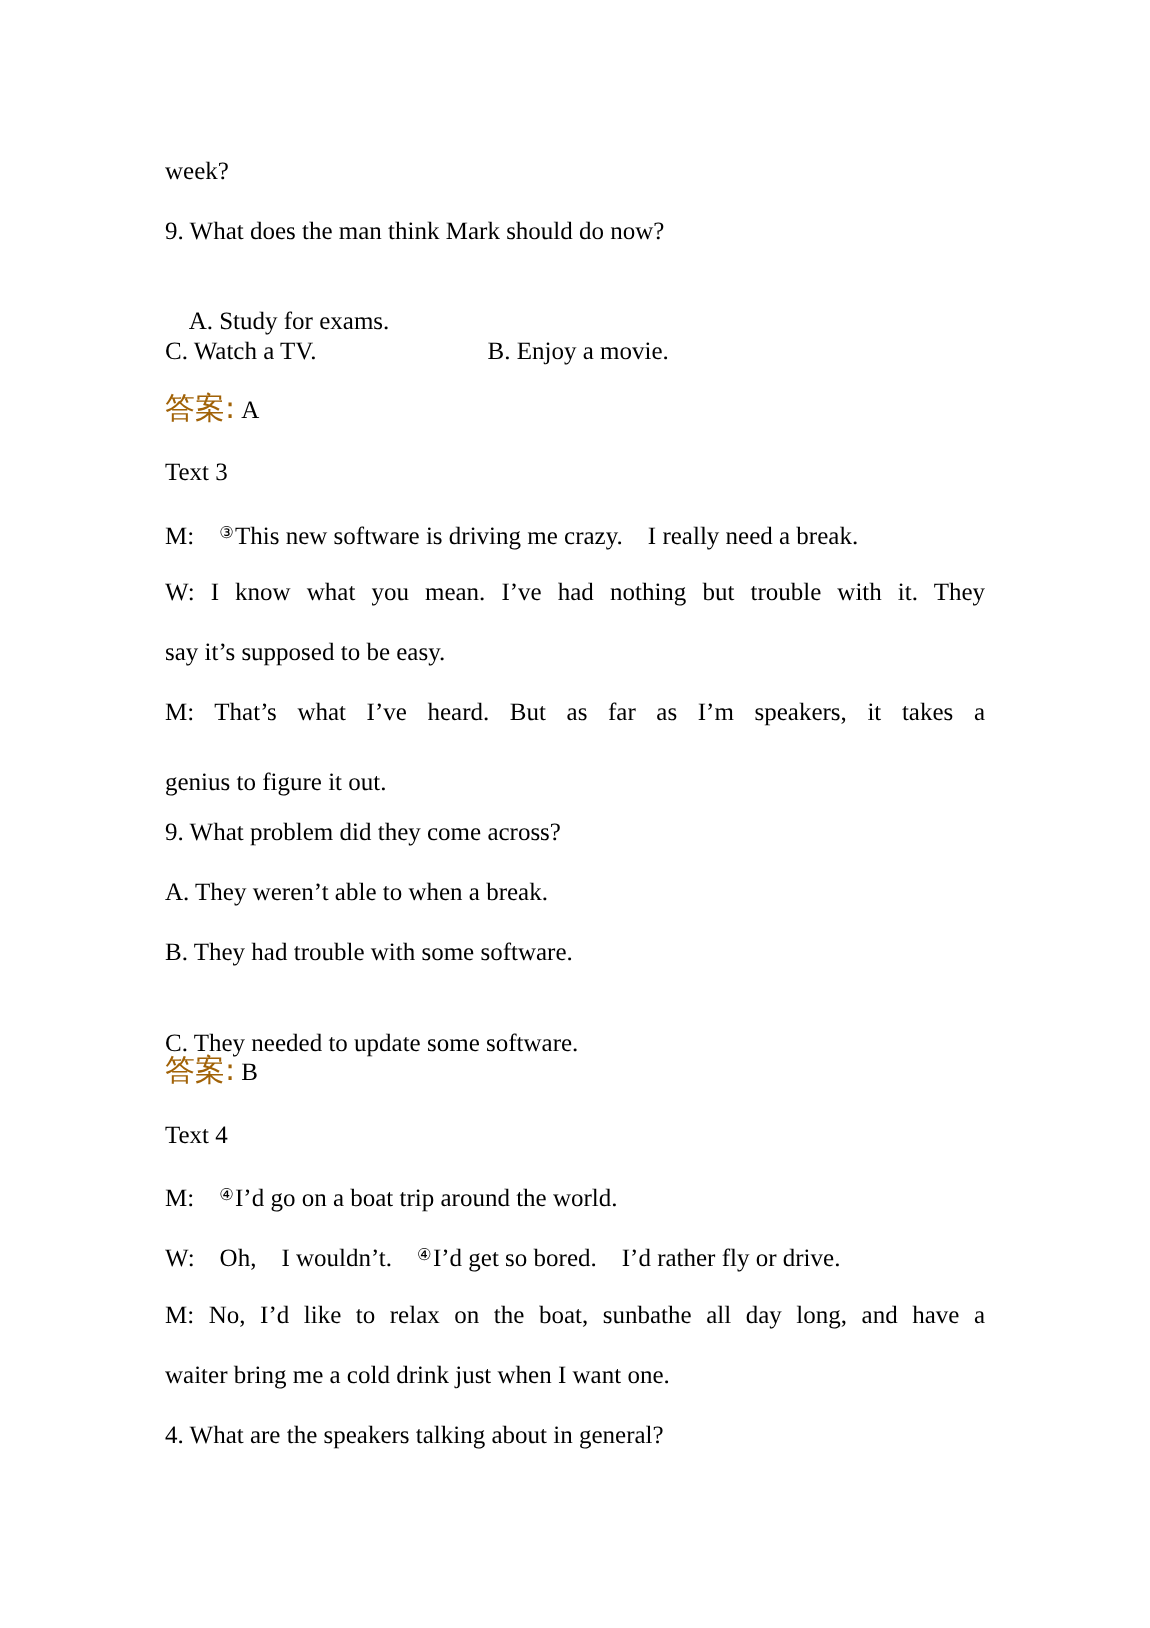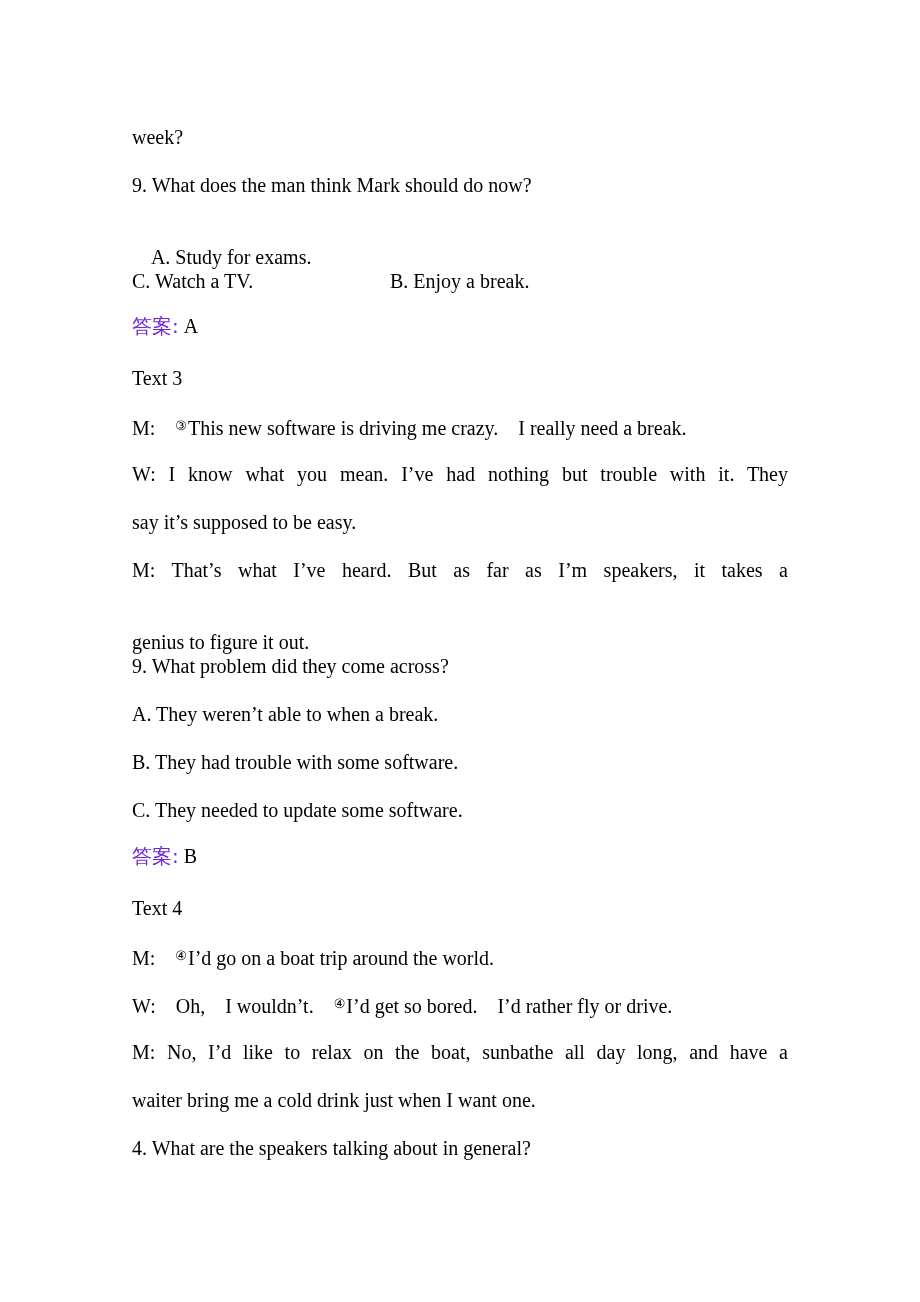--- a/index.html
+++ b/index.html
@@ -1,47 +1,47 @@
 <!DOCTYPE html>
 <html><head>
 <meta charset="utf-8">
 <style>
   html, body { margin: 0; padding: 0; background: #ffffff; }
   body { width: 920px; height: 1302px; position: relative; overflow: hidden;
          font-family: "Liberation Serif", "DejaVu Serif", serif; color: #000; }
   .line { position: absolute; left: 132px; font-size: 20px; line-height: 24px; white-space: pre; }
   .just { width: 656px; text-align: justify; text-align-last: justify; white-space: normal; }
   .b { font-weight: normal; }
-  .blue { color: #6d28d9; font-family: "DejaVu Sans", sans-serif; font-size: 20px; }
+  .blue { color: #a16207; font-family: "DejaVu Sans", sans-serif; font-size: 24px; }
   .circ { font-size: 13px; vertical-align: 5px; margin-right: 1px; }
   .optB { position: absolute; left: 390px; }
 </style>
 </head>
 <body>
 
 <div>
   <div class="line b" style="top:125px">week?</div>
   <div class="line" style="top:173px">9. What does the man think Mark should do now?</div>
   <div class="line" style="top:221px; width:656px">
     <span>A. Study for exams.</span>
-    <span class="optB" style="left:258px">B. Enjoy a break.</span>
+    <span class="optB" style="left:258px">B. Enjoy a movie.</span>
   </div>
   <div class="line" style="top:269px">C. Watch a TV.</div>
   <div class="line" style="top:314px"><span class="blue">答案:</span><span> A</span></div>
 
   <div class="line" style="top:366px">Text 3</div>
   <div class="line" style="top:414px"><span>M:    </span><span class="circ">③</span><span class="b">This new software is driving me crazy.</span><span>    I really need a break.</span></div>
   <div class="line just" style="top:462px">W:    I know what you mean.    I’ve had nothing but trouble with it.    They</div>
   <div class="line" style="top:510px">say it’s supposed to be easy.</div>
   <div class="line just" style="top:558px">M:    That’s what I’ve heard.    But as far as I’m speakers,    it takes a</div>
-  <div class="line" style="top:630px">genius to figure it out.</div>
+  <div class="line" style="top:614px">genius to figure it out.</div>
   <div class="line" style="top:654px">9. What problem did they come across?</div>
   <div class="line" style="top:702px">A. They weren’t able to when a break.</div>
   <div class="line" style="top:750px">B. They had trouble with some software.</div>
-  <div class="line" style="top:798px">C. They needed to update some software.</div>
+  <div class="line" style="top:823px">C. They needed to update some software.</div>
   <div class="line" style="top:844px"><span class="blue">答案:</span><span> B</span></div>
 
   <div class="line" style="top:896px">Text 4</div>
   <div class="line" style="top:944px"><span>M:    </span><span class="circ">④</span><span class="b">I’d go on a boat trip around the world.</span></div>
   <div class="line" style="top:992px"><span>W:    Oh,    I wouldn’t.    </span><span class="circ">④</span><span class="b">I’d get so bored.    I’d rather fly or drive.</span></div>
   <div class="line just" style="top:1040px">M: No,    I’d like to relax on the boat,    sunbathe all day long,    and have a</div>
   <div class="line" style="top:1088px">waiter bring me a cold drink just when I want one.</div>
   <div class="line" style="top:1136px">4. What are the speakers talking about in general?</div>
 </div>
 

